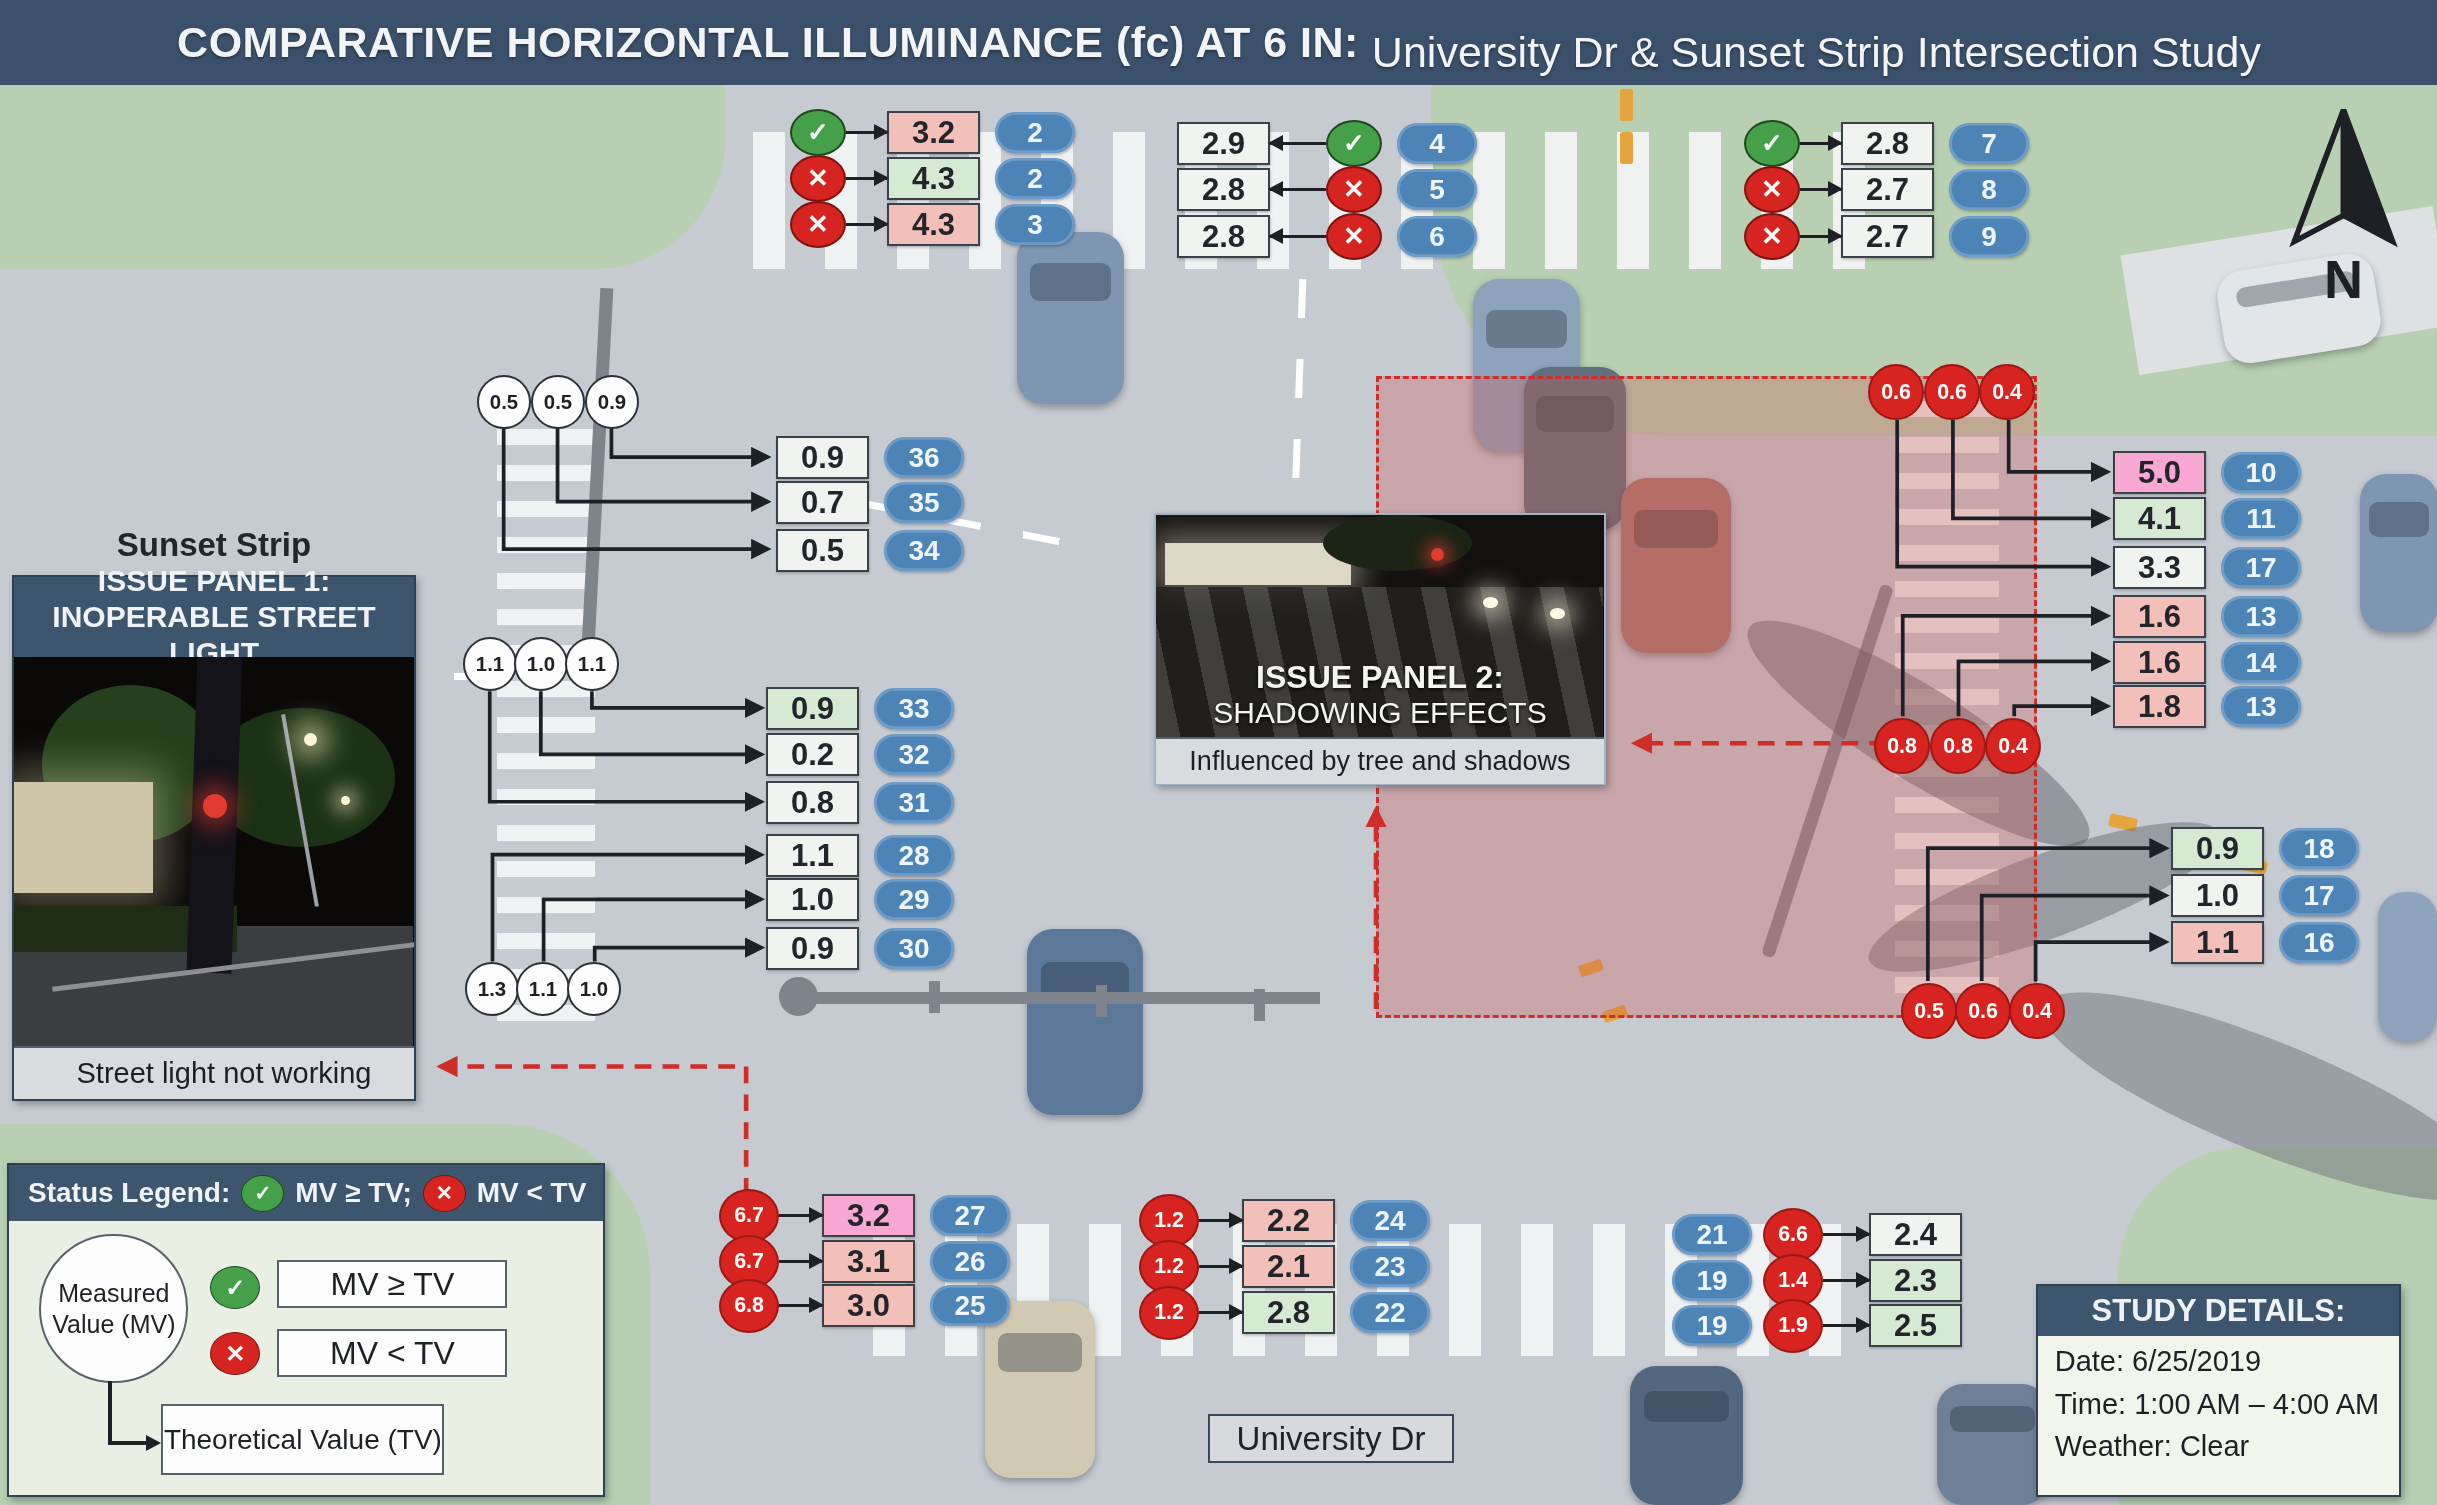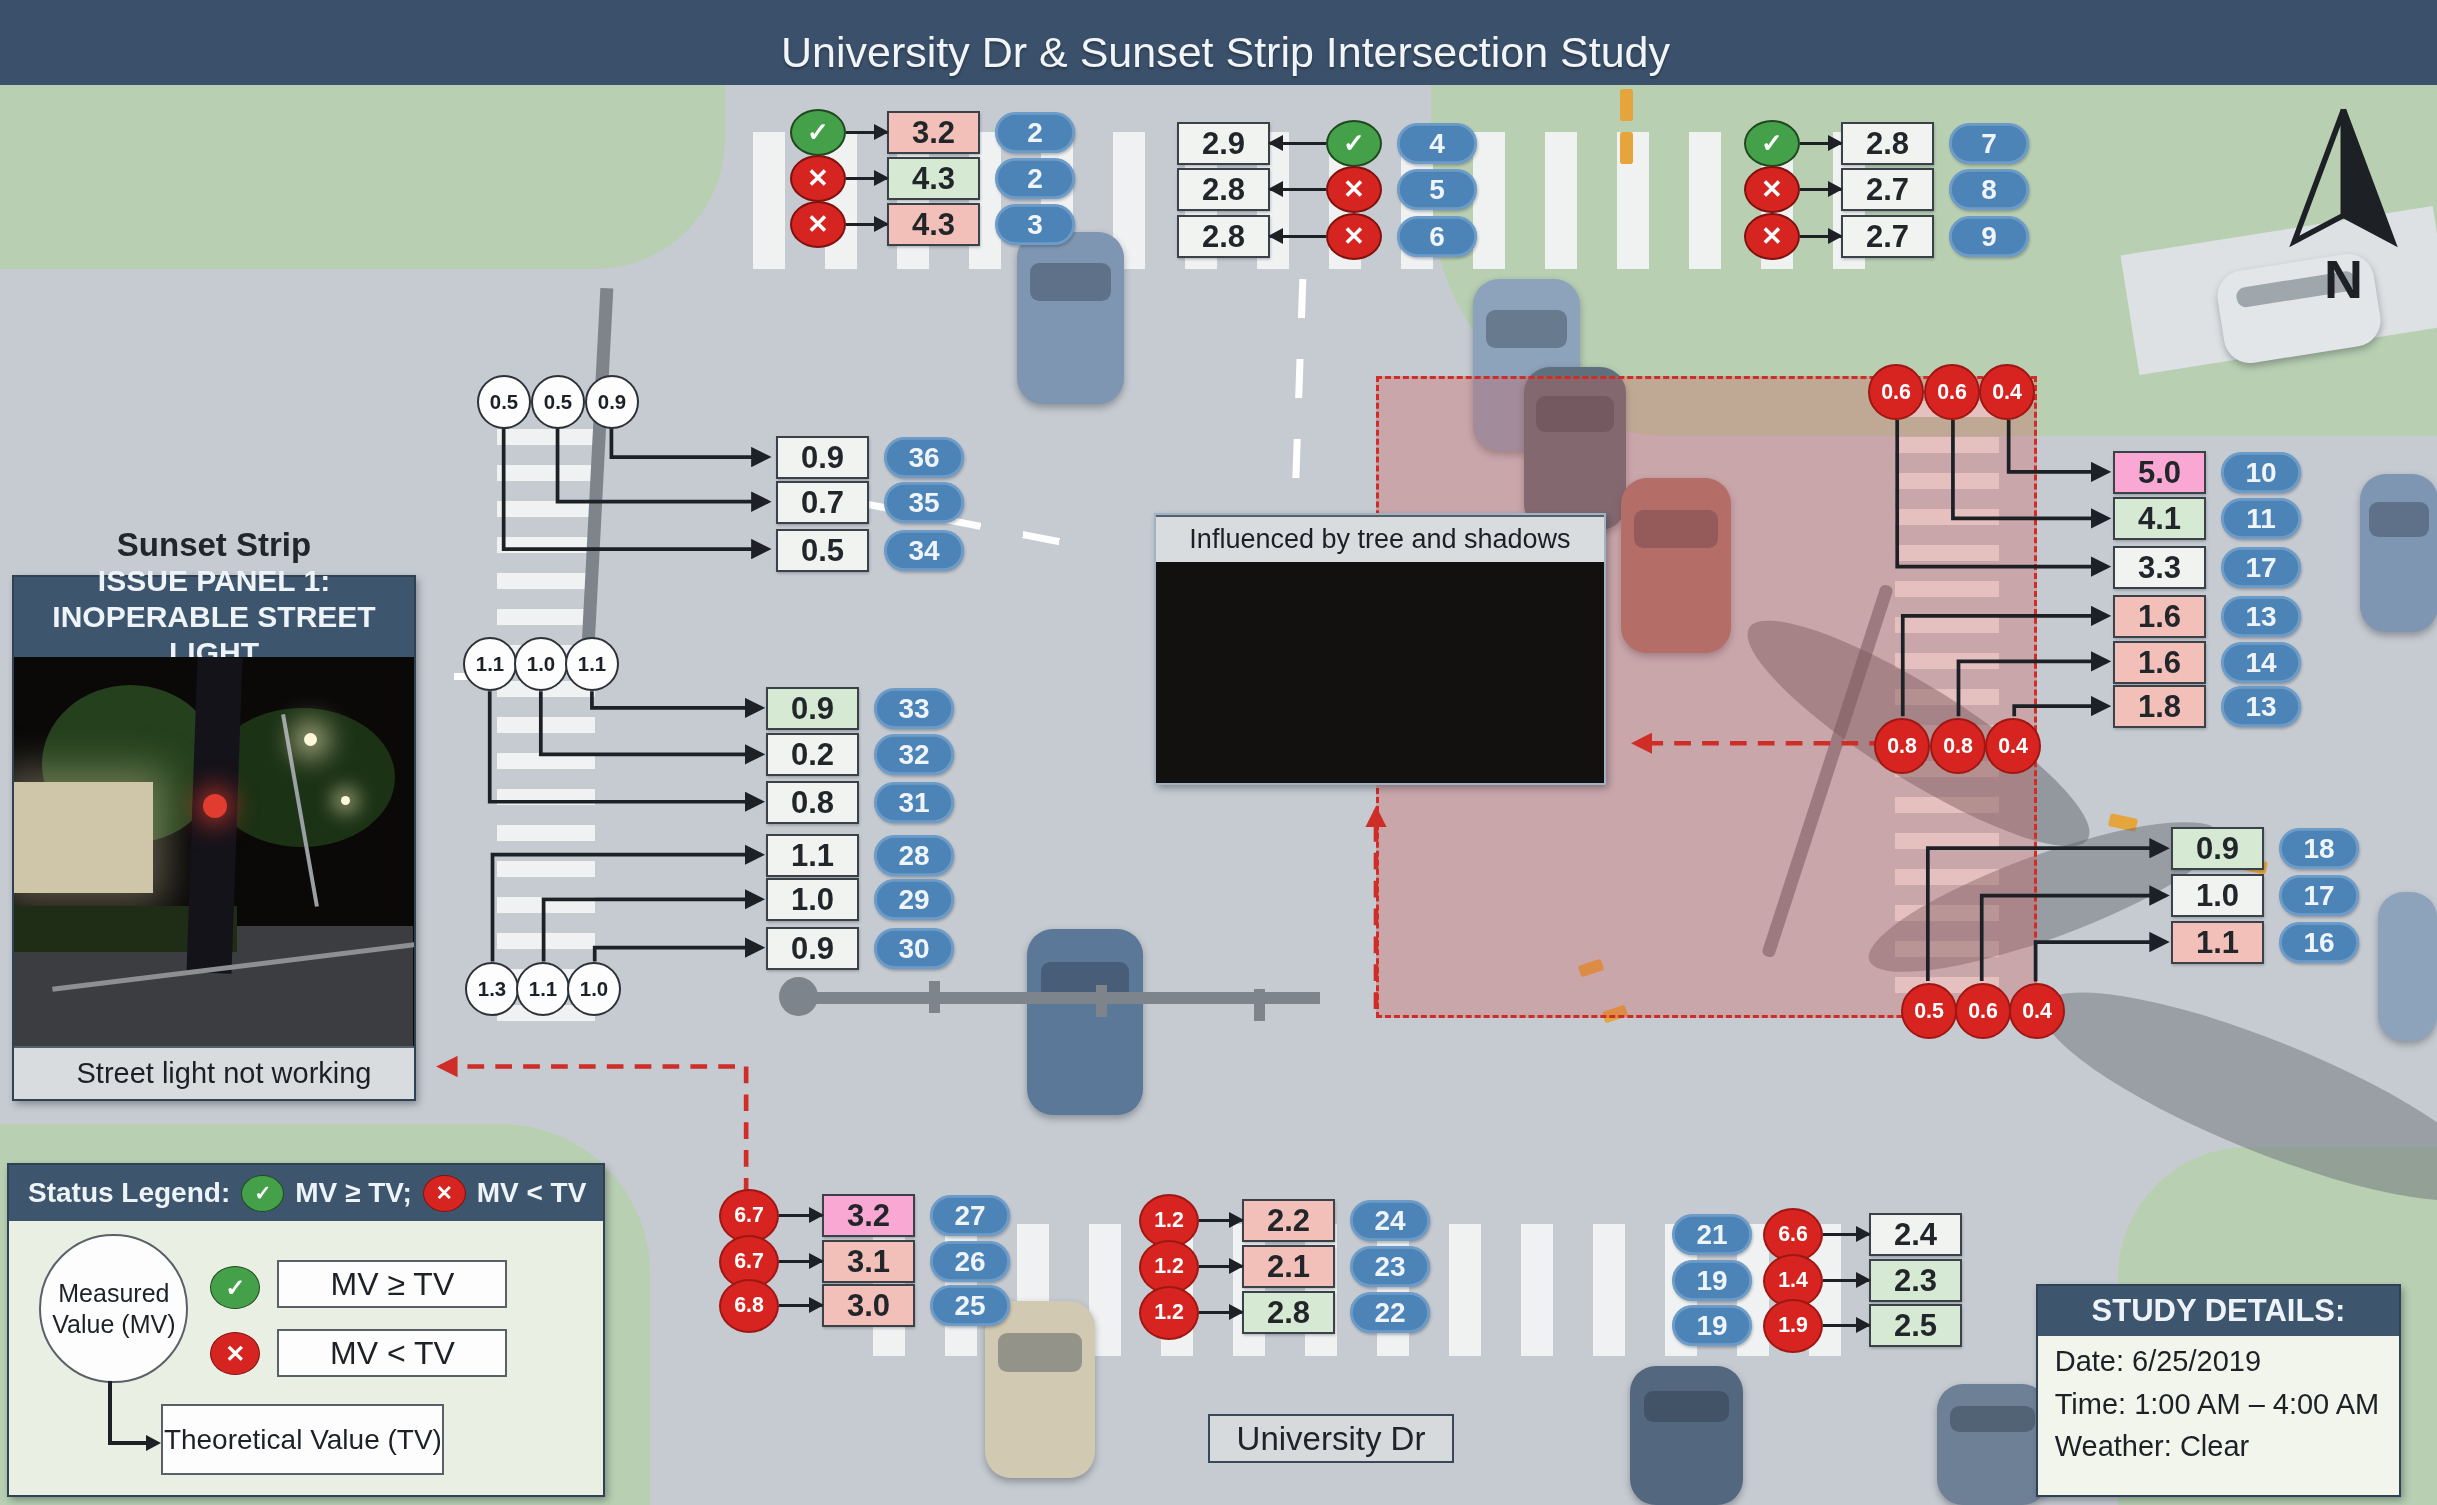--- a/index.html
+++ b/index.html
@@ -108,20 +108,21 @@
   
   #compass{position:absolute;left:2274px;top:102px;width:139px;height:204px;z-index:26;text-align:center;}
   #compass .n{font-size:54px;font-weight:600;color:#1d2126;margin-top:-5.6px;}
 </style>
 </head>
 <body>
 
 <div id="stage">
 
   <div id="header">
+    <span class="b">COMPARATIVE HORIZONTAL ILLUMINANCE (fc) AT 6 IN:</span>
     <span class="r">University Dr &amp; Sunset Strip Intersection Study</span>
   </div>
 
   <div class="green" style="left:0;top:85px;width:725px;height:184px;border-radius:0 0 130px 0;"></div>
   <div class="green" style="left:1431px;top:85px;width:1007px;height:351px;border-radius:0 0 0 242px;"></div>
   <div class="green" style="left:0;top:1124px;width:650px;height:381px;border-radius:0 149px 0 0;"></div>
   <div class="green" style="left:2118px;top:1147px;width:320px;height:358px;border-radius:130px 0 0 0;"></div>
   <div class="sidewalk" style="left:2128px;top:230px;width:316px;height:121px;transform:rotate(-9deg);"></div>
 
   <div class="xwalk v" style="left:753px;top:132px;width:1115px;height:137px;"></div>
@@ -239,20 +240,32 @@
       <div class="ph" style="left:189px;top:137px;width:24px;height:24px;border-radius:50%;background:#e03c30;box-shadow:0 0 22px 9.3px rgba(224,60,48,.55);"></div>
       <div class="ph" style="left:284px;top:56px;width:3.7px;height:195px;background:#9aa0a6;transform:rotate(-10deg);"></div>
       <div class="ph" style="left:290px;top:76px;width:13px;height:13px;border-radius:50%;background:#fff7d9;box-shadow:0 0 26px 13px rgba(255,244,200,.55);"></div>
       <div class="ph" style="left:327px;top:139px;width:9.3px;height:9.3px;border-radius:50%;background:#fff7d9;box-shadow:0 0 18.6px 9.3px rgba(255,244,200,.45);"></div>
       <div class="ph" style="left:37px;top:307px;width:372px;height:4.6px;background:#8d8f93;transform:rotate(-7deg);"></div>
     </div>
     <div class="cap">Street light not working</div>
   </div>
 
   <div id="panel2" class="panel">
+    <div class="photo">
+      <div class="ph" style="left:9.3px;top:28px;width:186px;height:42px;background:#ddd8c6;box-shadow:0 0 28px 11px rgba(230,225,200,.4);"></div>
+      <div class="ph" style="left:167px;top:0;width:149px;height:56px;border-radius:50%;background:#1c2415;"></div>
+      <div class="ph" style="left:0;top:72px;width:447px;height:150px;background:repeating-linear-gradient(78deg,#4a4a46 0 24px,#23221f 24px 58px);opacity:.8;"></div>
+      <div class="ph" style="left:275px;top:33px;width:13px;height:13px;border-radius:50%;background:#e03c30;box-shadow:0 0 15px 6.5px rgba(224,60,48,.6);"></div>
+      <div class="ph" style="left:327px;top:82px;width:15px;height:11px;border-radius:50%;background:#fffbe8;box-shadow:0 0 22px 11px rgba(255,250,225,.55);"></div>
+      <div class="ph" style="left:394px;top:93px;width:15px;height:11px;border-radius:50%;background:#fffbe8;box-shadow:0 0 22px 11px rgba(255,250,225,.5);"></div>
+      <div class="p2title">
+        <div class="t1">ISSUE PANEL 2:</div>
+        <div class="t2">SHADOWING EFFECTS</div>
+      </div>
+    </div>
     <div class="cap">Influenced by tree and shadows</div>
   </div>
 
   <div id="legend" class="panel">
     <div class="hd">
       <span>Status Legend:</span>
       <span class="mini-status pass">✓</span>
       <span>MV ≥ TV;</span>
       <span class="mini-status fail">✕</span>
       <span>MV &lt; TV</span>

